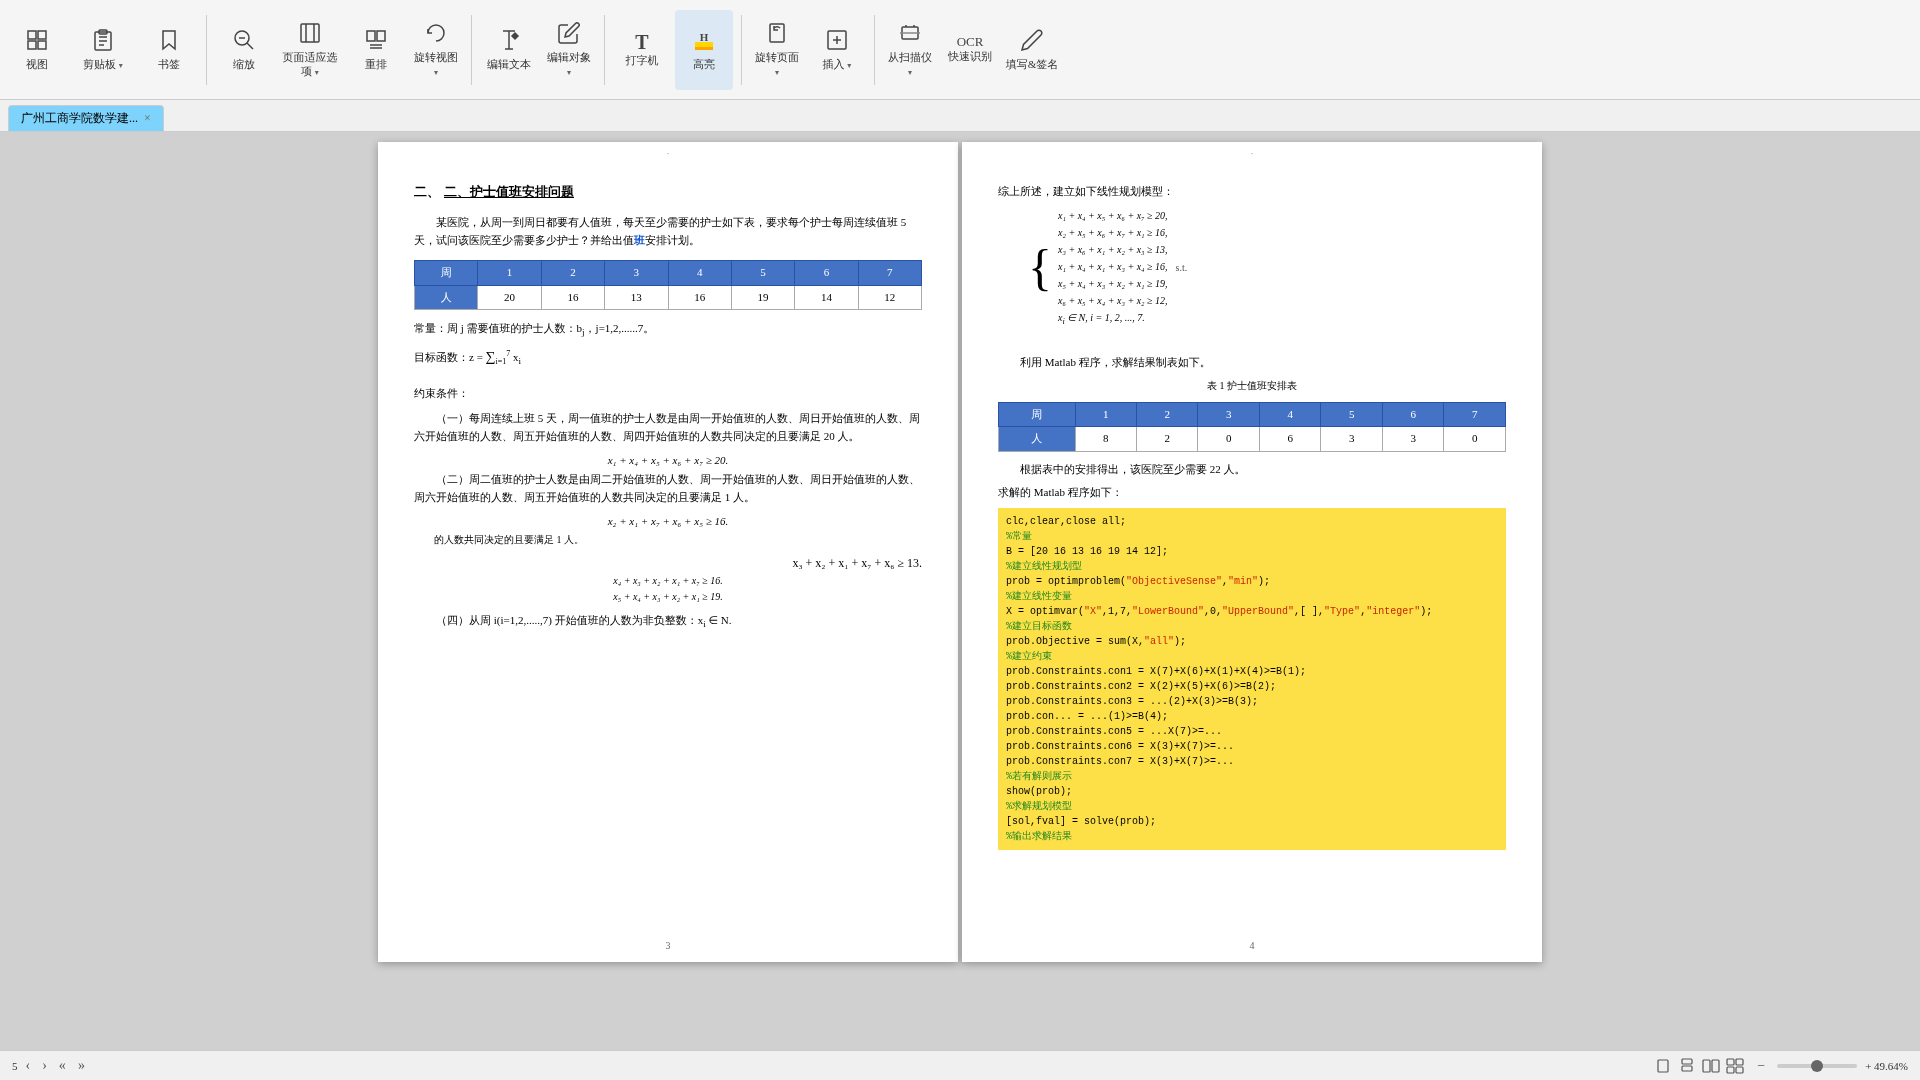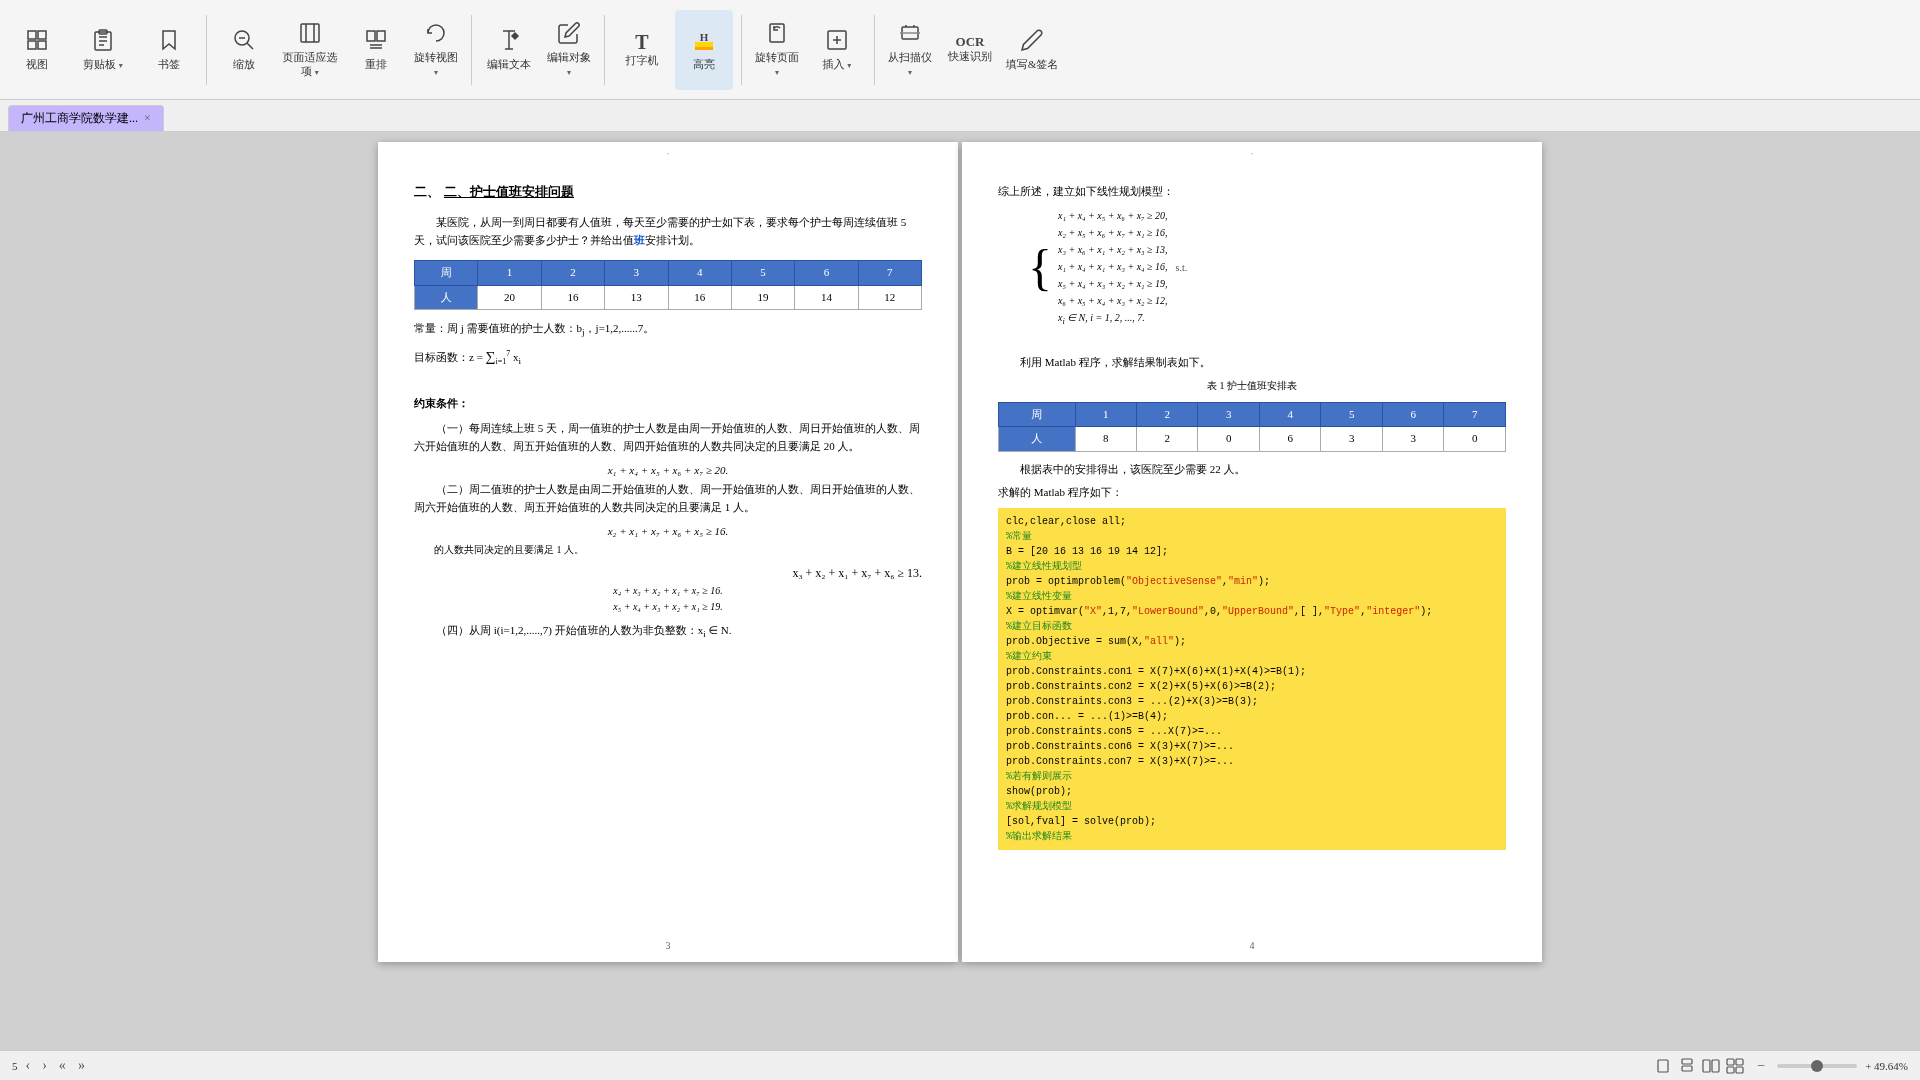--- a/index.html
+++ b/index.html
@@ -57,21 +57,21 @@
     #tabbar {
       background: #f0f0f0;
       border-bottom: 1px solid #ccc;
       height: 32px;
       display: flex;
       align-items: flex-end;
       padding-left: 8px;
       flex-shrink: 0;
     }
     .tab {
-      background: #c4b5fd;
+      background: #7dd3fc;
       border: 1px solid #ccc;
       border-bottom: none;
       padding: 4px 12px;
       font-size: 12px;
       cursor: pointer;
       display: flex;
       align-items: center;
       gap: 6px;
       border-radius: 4px 4px 0 0;
       height: 26px;
@@ -455,21 +455,21 @@
         <rect x="4" y="6" width="16" height="12" rx="1"></rect>
         <line x1="2" y1="12" x2="22" y2="12" stroke="#888"></line>
         <line x1="8" y1="4" x2="8" y2="6"></line>
           <line x1="16" y1="4" x2="16" y2="6"></line>
       </svg>
     </div>
     <div class="label">从扫描仪 <span class="dropdown-arrow">▾</span></div>
   </div>
 
   <div class="tb-item">
-    <div class="icon-area" style="font-size:13px;font-weight:bold;color:#444">OCR</div>
+    <div class="icon-area" style="font-size:13px;font-weight:normal;color:#444">OCR</div>
     <div class="label">快速识别</div>
   </div>
 
   <div class="tb-item">
     <div class="icon-area">
       <svg width="24" height="24" viewBox="0 0 24 24" fill="none" stroke="#444" stroke-width="1.5">
         <path d="M17 3a2.828 2.828 0 1 1 4 4L7.5 20.5 2 22l1.5-5.5L17 3z"></path>
       </svg>
     </div>
     <div class="label">填写&amp;签名</div>
@@ -518,21 +518,21 @@
                 <td>19</td>
                 <td>14</td>
                 <td>12</td>
           </tr>
         </tbody>
           </table>
 
         <p class="label-text">常量：周 j 需要值班的护士人数：b<sub>j</sub>，j=1,2,......7。</p>
         <p class="label-text">目标函数：z = <span style="font-size:14px">∑</span><sub style="font-size:8px">i=1</sub><sup style="font-size:8px">7</sup> x<sub>i</sub></p>
 
-        <p class="label-text" style="font-weight:bold;margin-top:26px">约束条件：</p>
+        <p class="label-text" style="font-weight:normal;margin-top:16px">约束条件：</p>
 
         <p class="para">（一）每周连续上班 5 天，周一值班的护士人数是由周一开始值班的人数、周日开始值班的人数、周六开始值班的人数、周五开始值班的人数、周四开始值班的人数共同决定的且要满足 20 人。</p>
         <p style="text-align:center;font-style:italic;font-size:11px">x₁ + x₄ + x₅ + x₆ + x₇ ≥ 20.</p>
 
         <p class="para">（二）周二值班的护士人数是由周二开始值班的人数、周一开始值班的人数、周日开始值班的人数、周六开始值班的人数、周五开始值班的人数共同决定的且要满足 1 人。</p>
         <p style="text-align:center;font-style:italic;font-size:11px">x₂ + x₁ + x₇ + x₆ + x₅ ≥ 16.</p>
 
         <p class="para" style="font-size:10px">的人数共同决定的且要满足 1 人。</p>
         <p style="text-align:right;font-size:12px">x₃ + x₂ + x₁ + x₇ + x₆ ≥ 13.</p>
         <p style="text-align:center;font-style:italic;font-size:10px">x₄ + x₃ + x₂ + x₁ + x₇ ≥ 16.</p>

